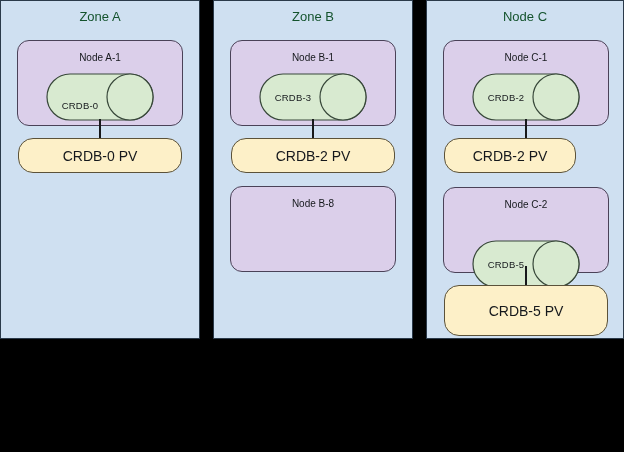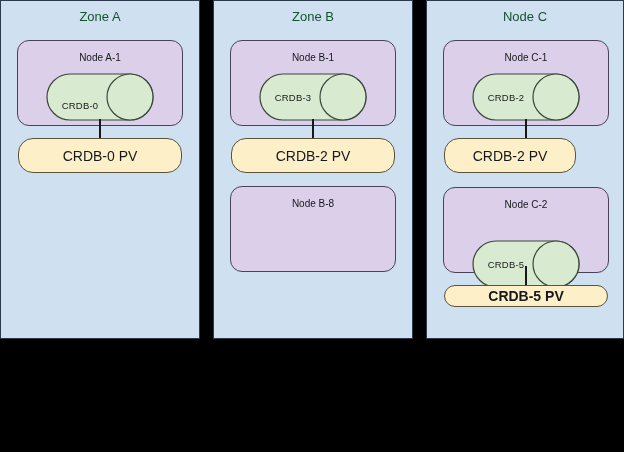--- a/index.html
+++ b/index.html
@@ -178,17 +178,17 @@
   <div class="cylinder" style="left:472px; top:220px; width:108px; height:48px;margin-top:20px;">
     <svg width="108" height="48" viewBox="0 0 108 48" xmlns="http://www.w3.org/2000/svg">
       <path d="M24,1 H84 A23,23 0 0 1 84,47 H24 A23,23 0 0 1 24,1 Z" fill="#d8ead0" stroke="#38483a" stroke-width="1.2"></path>
       <ellipse cx="84" cy="24" rx="23" ry="23" fill="#d8ead0" stroke="#38483a" stroke-width="1.2"></ellipse>
     </svg>
     <div class="cyl-label" style="left:6px; width:56px;">CRDB-5</div>
   </div>
 
   <div class="connector" style="left:525px; top:266px; height:21px;"></div>
 
-  <div class="pv" style="left:444px; top:285px; width:164px; height:22px;font-weight:bold;">
+  <div class="pv" style="left:444px; top:285px; width:164px; height:51px;">
     <span class="pv-label">CRDB-5 PV</span>
   </div>
 
 </div>
 
 </body></html>

